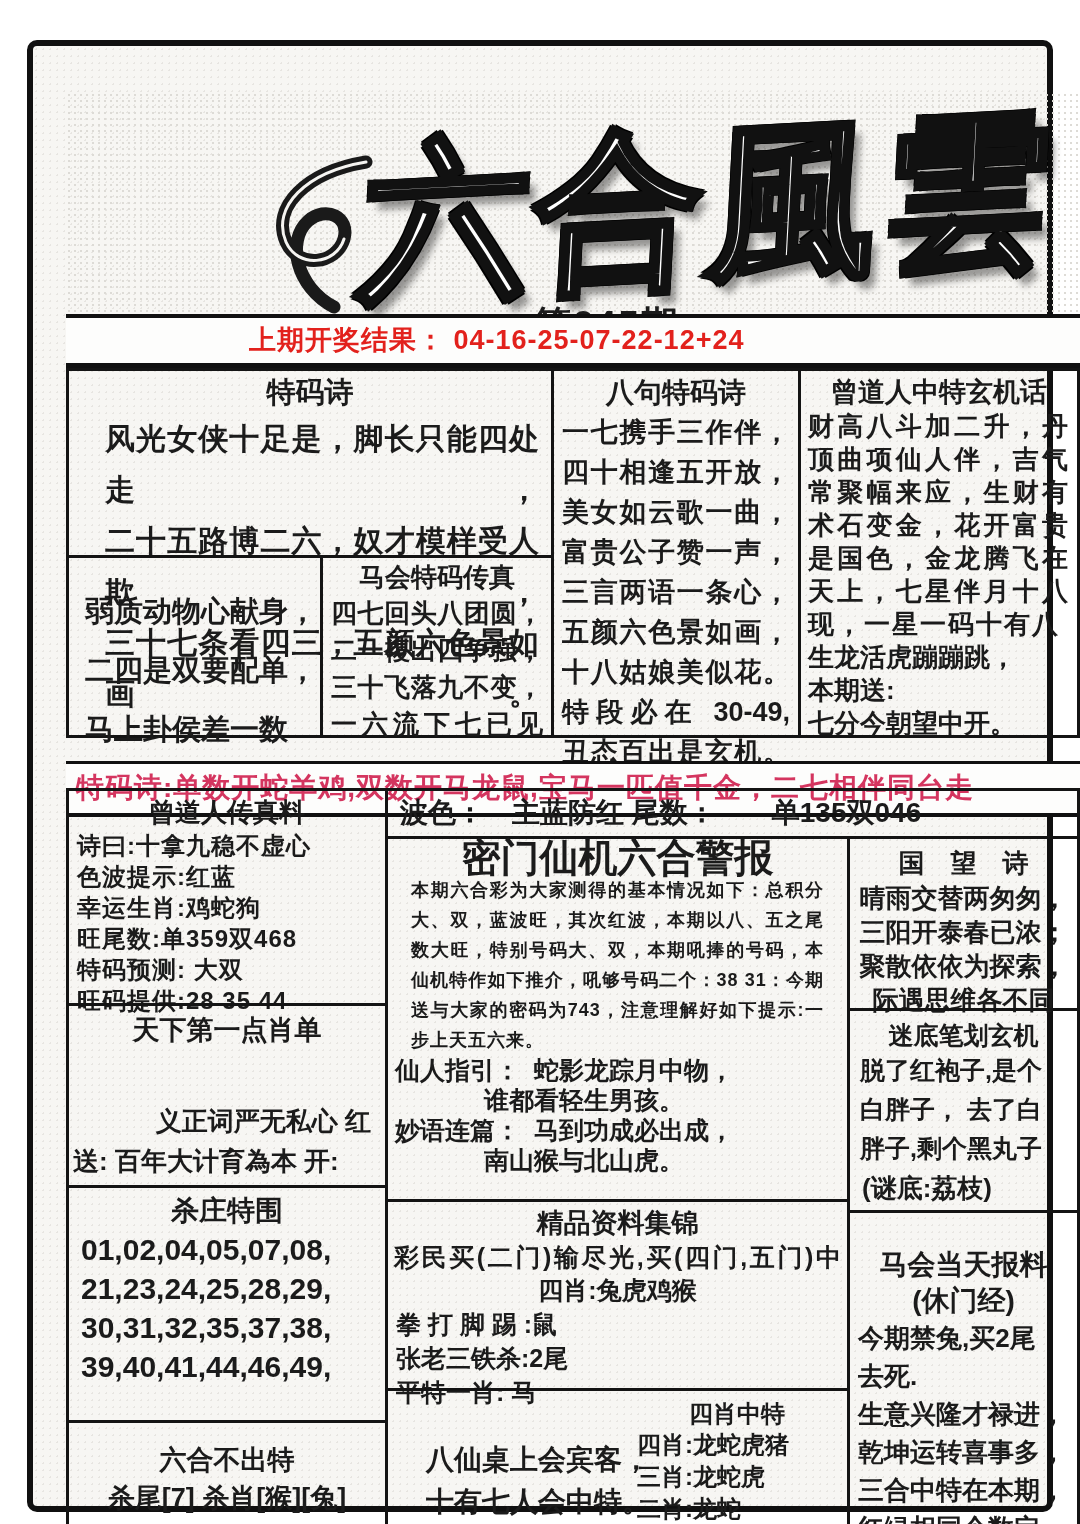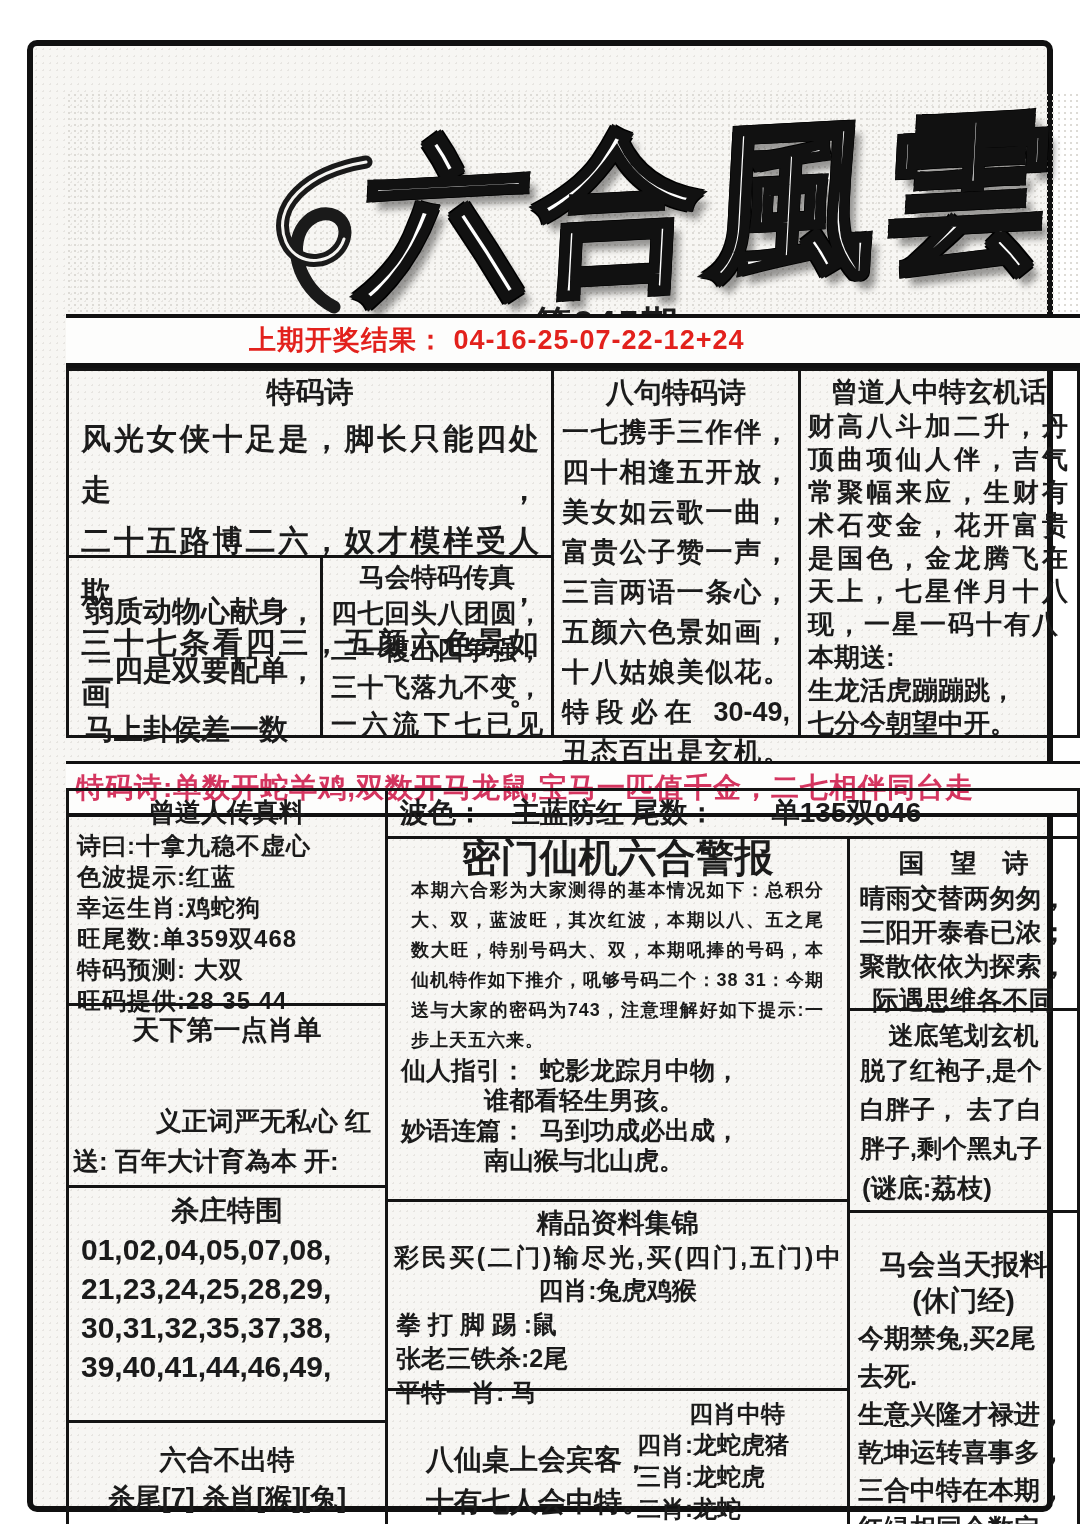--- a/index.html
+++ b/index.html
@@ -32,21 +32,21 @@
   #result-text{padding-left:183px;line-height:44px;font-size:27px;font-weight:700;letter-spacing:1px;}
 
   
   #red-poem-band{left:33px;top:715px;width:1014px;height:56px;background:#fdfdfc;
     border-top:3px solid #101010;border-bottom:4px solid #101010;}
   #red-poem-text{padding-left:10px;line-height:47px;font-size:28px;font-weight:700;letter-spacing:1px;}
 
   
   #cell-temashi{left:33px;top:322px;width:488px;height:190px;}
   #cell-temashi .ctitle{font-size:29px;margin-top:2px;}
-  #cell-temashi .pline{font-size:30px;font-weight:700;line-height:51px;padding:0 12px;}
+  #cell-temashi .pline{font-size:30px;font-weight:700;line-height:51px;padding:0 12px;margin-left:24px;}
   #cell-ruozhi{left:33px;top:509px;width:257px;height:183px;padding:24px 0 0 16px;}
   #cell-ruozhi .pline{font-size:29px;font-weight:700;line-height:59px;}
   #cell-machuan{left:287px;top:509px;width:234px;height:183px;padding-top:2px;}
   #cell-machuan .ctitle{font-size:26px;}
   #cell-machuan .pline{font-size:26px;font-weight:700;line-height:37px;padding:0 8px;}
   #cell-baju{left:518px;top:322px;width:250px;height:370px;padding-top:3px;}
   #cell-baju .ctitle{font-size:28px;}
   #cell-baju .pline{font-size:27px;font-weight:700;line-height:40px;padding:0 8px;}
   #cell-xuanji{left:765px;top:322px;width:282px;height:370px;padding-top:3px;}
   #cell-xuanji .ctitle{font-size:27px;}
@@ -69,21 +69,21 @@
   #cell-buchute .ctitle{font-size:27px;line-height:38px;}
   #cell-buchute .pline{text-align:center;font-size:27px;font-weight:700;line-height:38px;}
 
   
   #cell-bose{left:352px;top:742px;width:695px;height:51px;}
   #cell-bose .pline{font-size:28px;font-weight:700;line-height:43px;padding-left:12px;}
   #cell-mimen{left:352px;top:790px;width:465px;height:366px;padding-top:2px;}
   #cell-mimen .ctitle{font-size:39px;line-height:34px;}
   #cell-mimen .body{font-size:18px;font-weight:700;line-height:30px;text-align:justify;
       letter-spacing:1px;padding:0 23px;}
-  .mimen-item{font-size:25px;font-weight:700;line-height:30px;padding-left:13px;}
+  .mimen-item{font-size:25px;font-weight:700;line-height:30px;padding-left:7px;}
   .mimen-item .lbl{margin-right:14px;}
   .mimen-cont{font-size:25px;font-weight:700;line-height:30px;padding-left:96px;}
   #cell-jingpin{left:352px;top:1153px;width:465px;height:192px;padding-top:3px;}
   #cell-jingpin .ctitle{font-size:27px;}
   #cell-jingpin .wide{font-size:25px;font-weight:700;line-height:33px;padding:0 6px;}
   #cell-jingpin .mid{text-align:center;font-size:25px;font-weight:700;line-height:33px;}
   #cell-jingpin .pline{font-size:25px;font-weight:700;line-height:34px;padding-left:8px;}
   #cell-baxian{left:352px;top:1342px;width:465px;height:165px;}
   #baxian-left{position:absolute;left:38px;top:48px;font-size:28px;font-weight:700;line-height:42px;}
   #sixiao-box{position:absolute;right:10px;top:8px;width:200px;}
@@ -152,22 +152,22 @@
       <div class="pline jline">三言两语一条心，</div>
       <div class="pline jline">五颜六色景如画，</div>
       <div class="pline jline">十八姑娘美似花。</div>
       <div class="pline jline">特段必在 30-49,</div>
       <div class="pline jline">丑态百出是玄机。</div>
     </div>
 
     <div id="cell-xuanji" class="cell">
       <div class="ctitle">曾道人中特玄机话</div>
       <div class="body">财高八斗加二升，丹顶曲项仙人伴，吉气常聚幅来应，生财有术石变金，花开富贵是国色，金龙腾飞在天上，七星伴月十八现，一星一码十有八</div>
+      <div class="pline">生龙活虎蹦蹦跳，</div>
       <div class="pline">本期送:</div>
-      <div class="pline">生龙活虎蹦蹦跳，</div>
       <div class="pline">七分今朝望中开。</div>
     </div>
 
     <div id="red-poem-band" class="abs">
       <div id="red-poem-text" style="color:#d4355f;">特码诗:单数开蛇羊鸡,双数开马龙鼠,宝马一匹值千金，二七相伴同台走</div>
     </div>
 
     <div id="cell-chuanzhen" class="cell">
       <div class="ctitle">曾道人传真料</div>
       <div class="pline">诗曰:十拿九稳不虚心</div>

